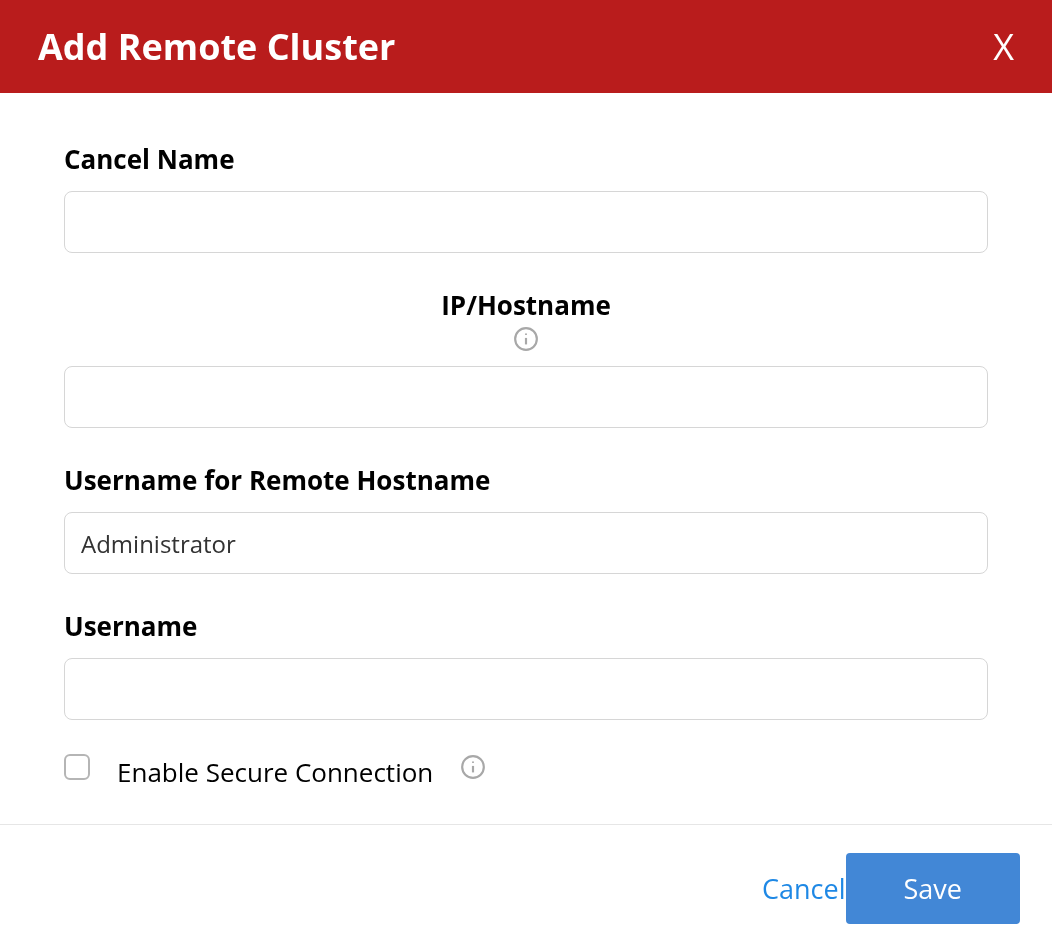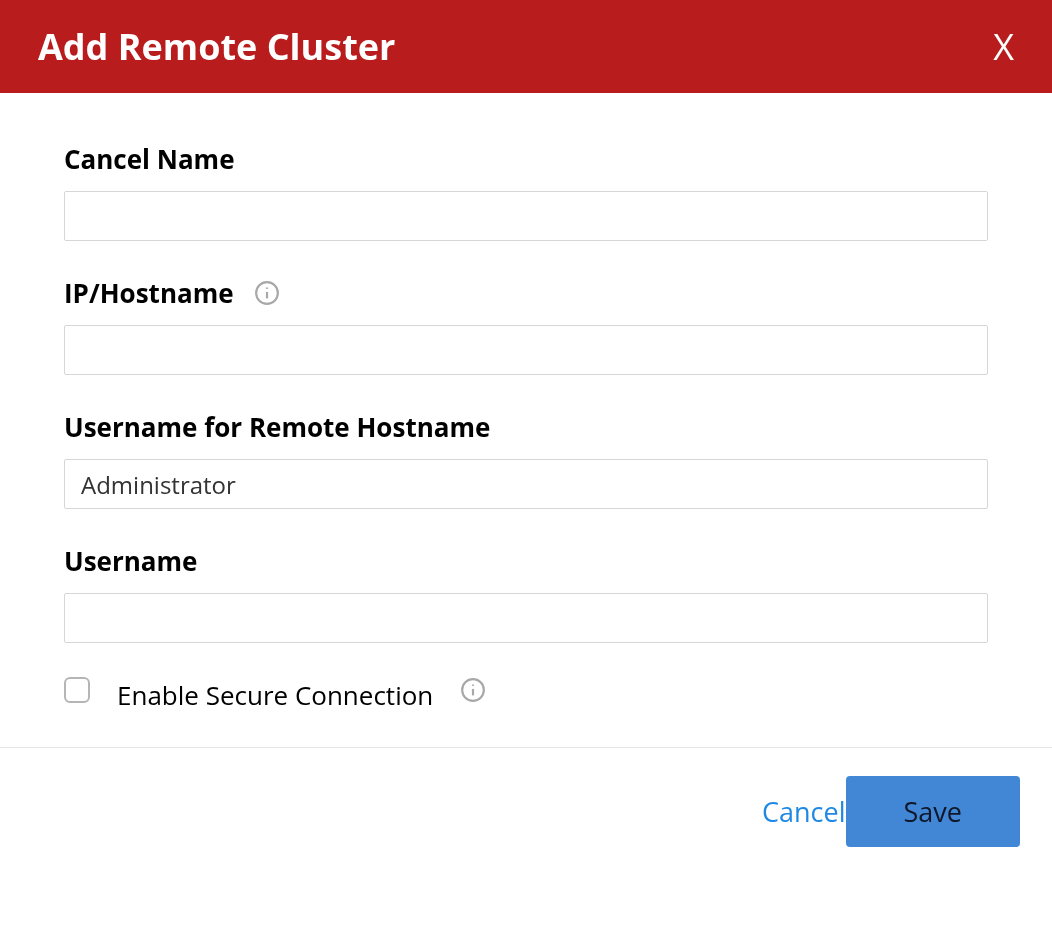--- a/index.html
+++ b/index.html
@@ -39,41 +39,42 @@
     .form-label {
       font-size: 26px;
       font-weight: 700;
       color: #000;
       display: block;
       margin-bottom: 14px;
     }
     .label-with-icon {
       display: flex;
       align-items: center;
-      gap: 20px;
+      gap: 3px;
       margin-bottom: 14px;
+      flex-direction: column;
     }
     .label-with-icon .form-label {
       margin-bottom: 0;
     }
     .info-icon {
       display: inline-flex;
       width: 26px;
       height: 26px;
       flex-shrink: 0;
     }
     .info-icon svg {
       width: 100%;
       height: 100%;
     }
     .text-input {
       width: 100%;
-      height: 50px;
+      height: 62px;
       border: 1px solid #d6d6d6;
-      border-radius: 2px;
+      border-radius: 8px;
       font-size: 24px;
       padding: 0 16px;
       color: #333;
       font-family: inherit;
     }
     .checkbox-row {
       display: flex;
       align-items: flex-start;
       gap: 27px;
       margin-top: 10px;
@@ -102,21 +103,21 @@
     .btn-cancel {
       font-size: 27px;
       color: #1e88e5;
       background: none;
       border: none;
       cursor: pointer;
       font-family: inherit;
     }
     .btn-save {
       font-size: 27px;
-      color: #0f172a;
+      color: #ffffff;
       background: #4287d6;
       border: none;
       border-radius: 4px;
       padding: 17px 58px;
       cursor: pointer;
       font-family: inherit;
     }
   </style>
 </head>
 <body>

